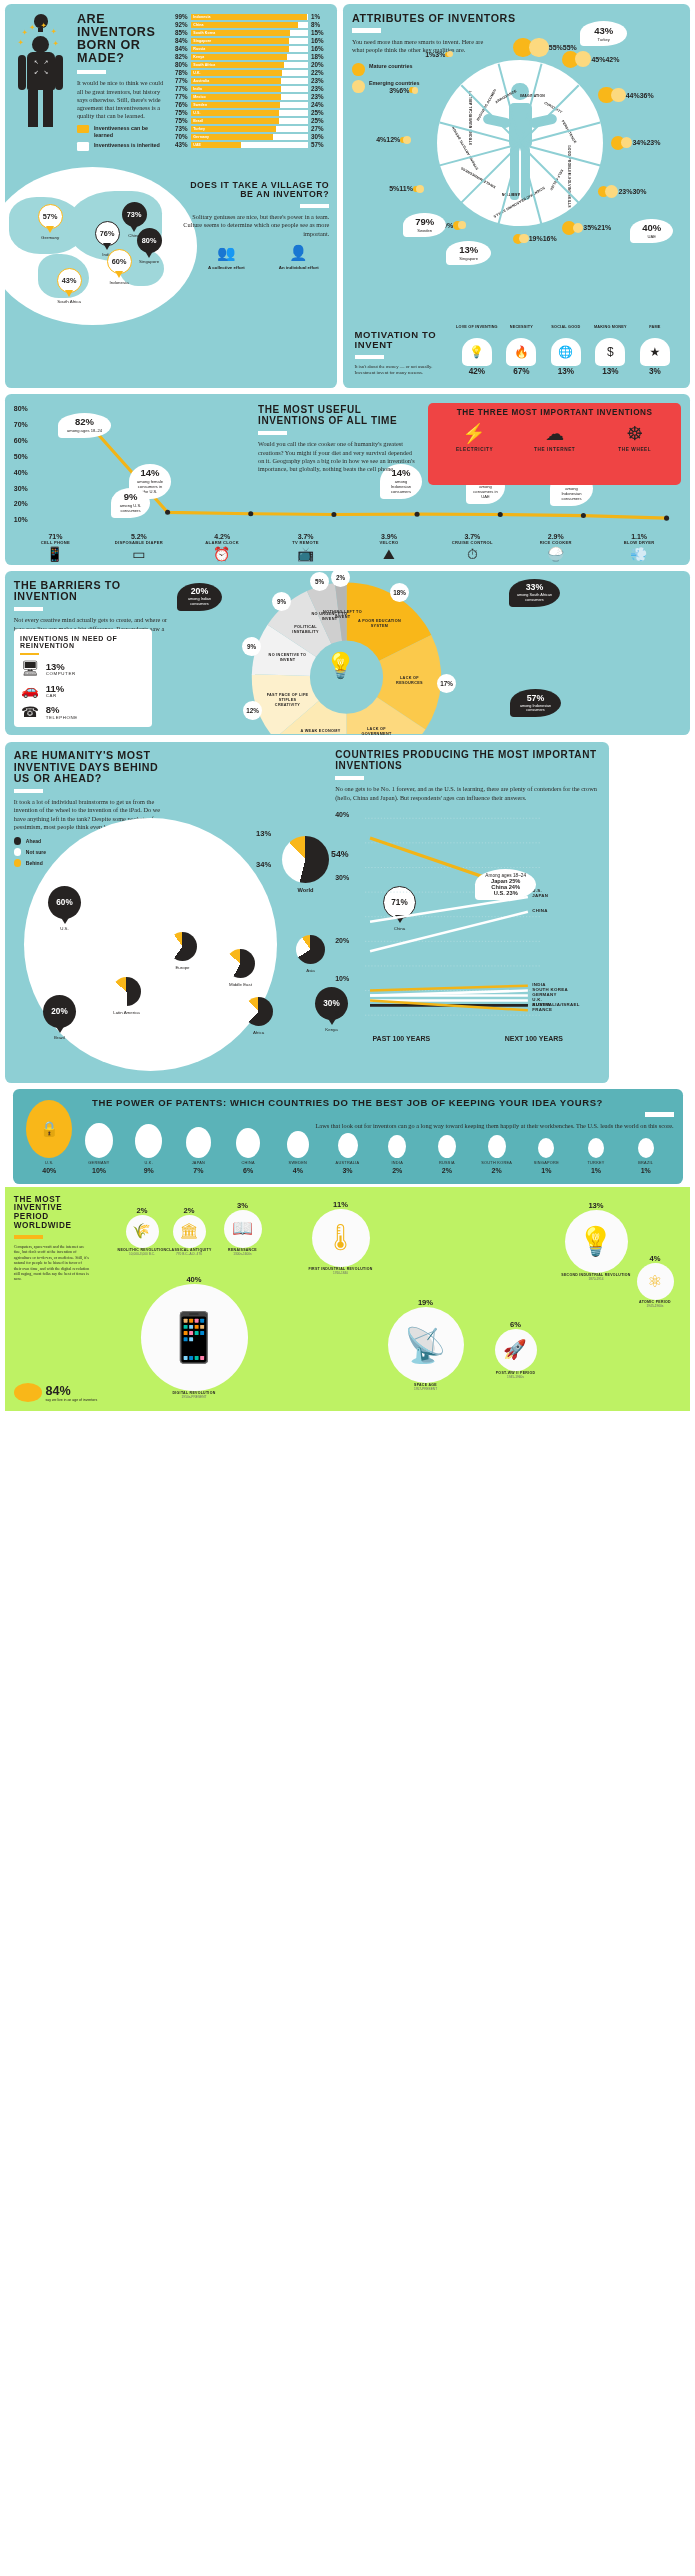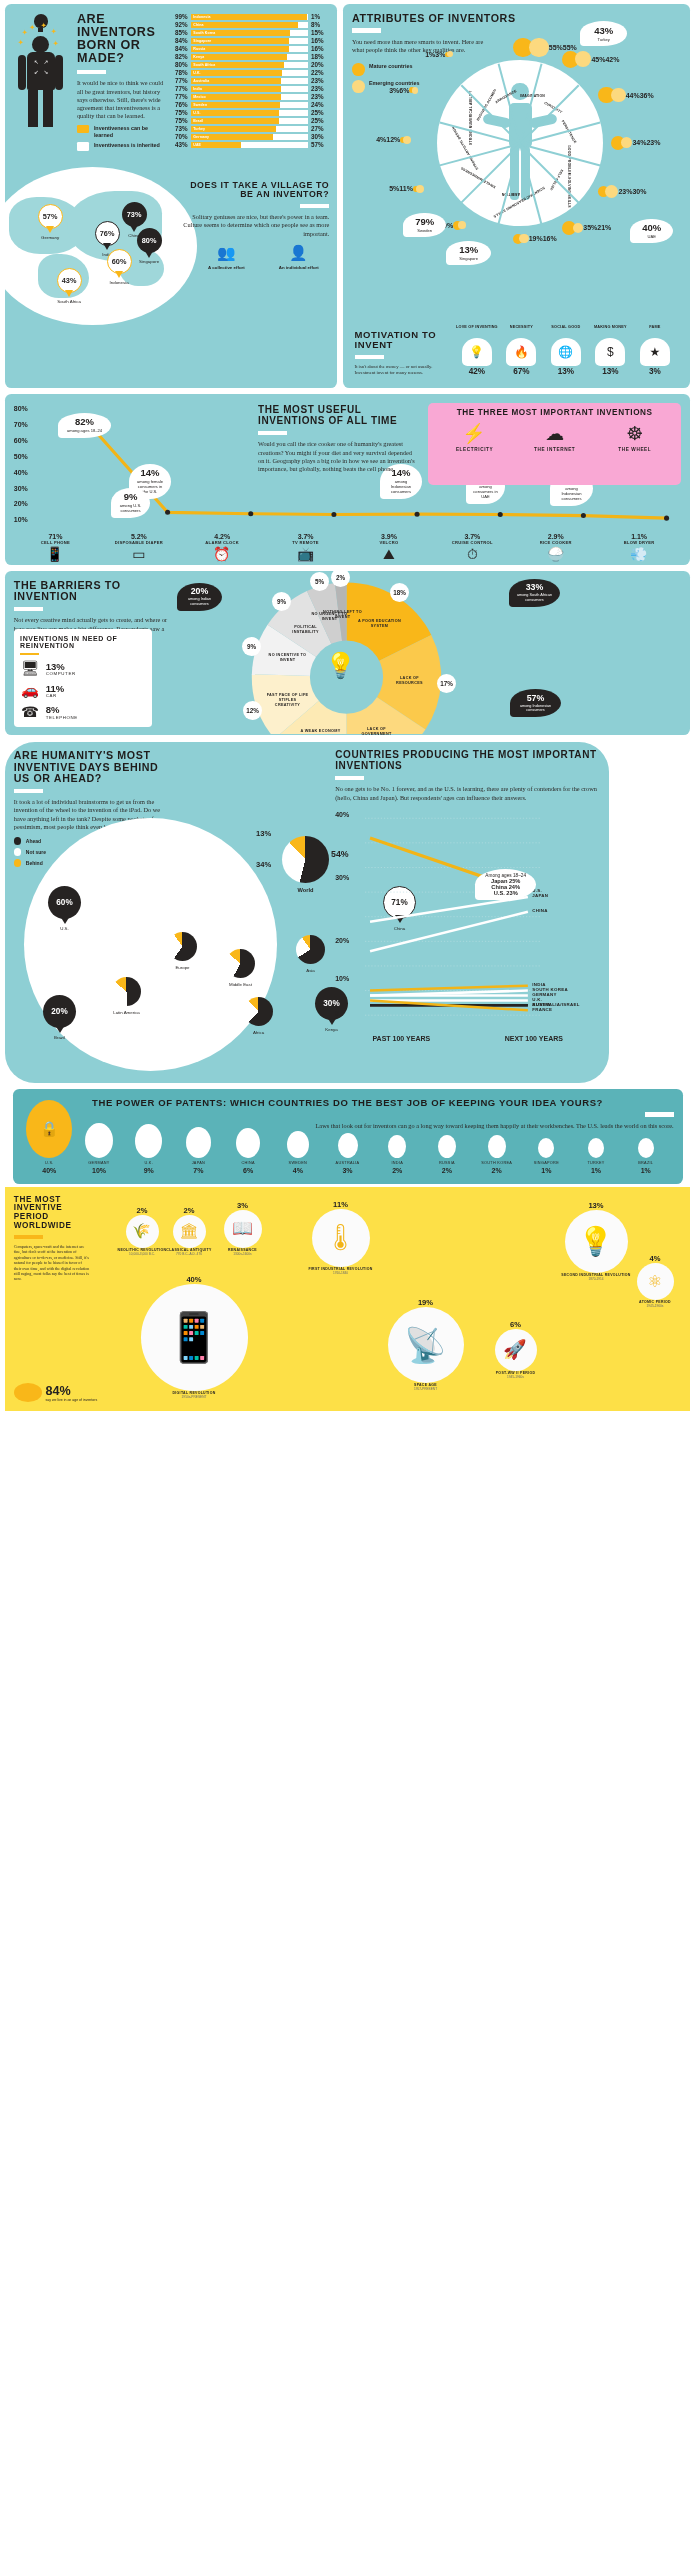--- a/index.html
+++ b/index.html
@@ -108,21 +108,21 @@
            border-radius:50% 50% 18% 18%; display:flex; align-items:center; justify-content:center;
            font-size:12px; color:#262322; }
   .mi .pv { font-size:8.2px; font-weight:bold; }
 
   
   .p-useful { width:685px; height:171px; padding:7.6px 8.8px; position:relative; }
   .lc { position:absolute; left:8.8px; top:8.8px; width:341px; height:158px; }
   .lc .yl { position:absolute; font-size:7px; font-weight:bold; }
   .useful-copy { position:absolute; left:253px; top:11.4px; width:158px; }
   .useful-copy .hd { font-size:10px; }
-  .three { position:absolute; right:8.8px; top:8.8px; width:253px; height:82px; background:#f9a8d4; border-radius:5px; padding:6.3px; }
+  .three { position:absolute; right:8.8px; top:8.8px; width:253px; height:82px; background:#ef4444; border-radius:5px; padding:6.3px; }
   .three .hd { font-size:8.2px; text-align:center; }
   .three-items { display:flex; justify-content:space-around; margin-top:6.3px; }
   .three-item { text-align:center; width:70px; }
   .three-item .ic { font-size:19px; line-height:1; }
   .three-item .lb { font-size:4.7px; font-weight:bold; letter-spacing:0.6px; margin-top:3.8px; }
   .xaxis { position:absolute; left:8.8px; bottom:3.8px; width:667px; display:flex; }
   .xcell { flex:1; text-align:center; }
   .xcell .v { font-size:7px; font-weight:bold; }
   .xcell .n { font-size:4.1px; font-weight:bold; letter-spacing:0.3px; margin-top:0.6px; }
   .xcell .ic { font-size:14px; margin-top:1.9px; line-height:1; }
@@ -140,21 +140,21 @@
   .barr-tag { position:absolute; color:#fff; background:#262322; border-radius:50% 50% 50% 3.8px;
               padding:4.4px 5px; text-align:center; }
   .barr-tag .big { font-size:8.8px; font-weight:bold; line-height:1; }
   .barr-tag .sub { font-size:3.8px; line-height:1.2; margin-top:1.3px; }
   .ppin { position:absolute; width:19px; text-align:center; }
   .ppin .b { width:19px; height:19px; border-radius:50%; background:#fff; display:flex; align-items:center;
              justify-content:center; font-size:6.3px; font-weight:bold; }
   .seglabel { position:absolute; font-size:3.8px; font-weight:bold; text-align:center; letter-spacing:0.3px; line-height:1.25; }
 
   
-  .p-days { width:604px; height:341px; padding:8.8px; position:relative;border-radius:30px; }
+  .p-days { width:604px; height:341px; padding:8.8px; position:relative; }
   .p-days .hd { font-size:10.7px; }
   .days-copy { width:158px; }
   .leg2 { margin-top:6.3px; }
   .leg2 .li { display:flex; align-items:center; gap:4.4px; margin-top:3.2px; font-size:5px; font-weight:bold; }
   .leg2 .d { width:7.6px; height:7.6px; border-radius:50%; }
   .bigglobe { position:absolute; left:19px; top:76px; width:253px; height:253px; background:#fff; border-radius:50%; }
   .ppie { position:absolute; width:29px; text-align:center; }
   .ppie .circ { width:29px; height:29px; border-radius:50%; position:relative; }
   .ppie .lbl { font-size:4.4px; margin-top:4.4px; }
   .mark { position:absolute; }
@@ -179,21 +179,21 @@
   .p-pat .hd { font-size:9.5px; text-align:center; }
   .p-pat .body-txt { text-align:right; }
   .pat-row { position:absolute; left:12.6px; bottom:10px; right:12.6px; display:flex; align-items:flex-end; gap:1.3px; }
   .pat-item { text-align:center; flex:1; }
   .pat-dot { margin:0 auto 2.5px; background:#fff; border-radius:50%; }
   .pat-item.first .pat-dot { background:#f9b719; display:flex; align-items:center; justify-content:center; font-size:15px; color:#262322; }
   .pat-item .n { font-size:3.8px; letter-spacing:0.3px; line-height:1.15; }
   .pat-item .v { font-size:7px; font-weight:bold; margin-top:1.9px; }
 
   
-  .p-per { width:685px; height:224px; padding:8.8px; position:relative; background:#fde047; }
+  .p-per { width:685px; height:224px; padding:8.8px; position:relative; background:#bef264; }
   .p-per .hd { font-size:8.2px; }
   .per-copy { width:76px; }
   .per-item { position:absolute; text-align:center; }
   .per-item .circle { border-radius:50%; background:#fbfbfb; margin:0 auto; display:flex;
                       align-items:center; justify-content:center; color:#f2b417; }
   .per-item .v { font-size:7.6px; font-weight:bold; }
   .per-item .n { font-size:3.5px; font-weight:bold; letter-spacing:0.3px; line-height:1.25; }
   .per-item .d { font-size:3.2px; color:#6a6a6a; }
 </style>
 </head>

